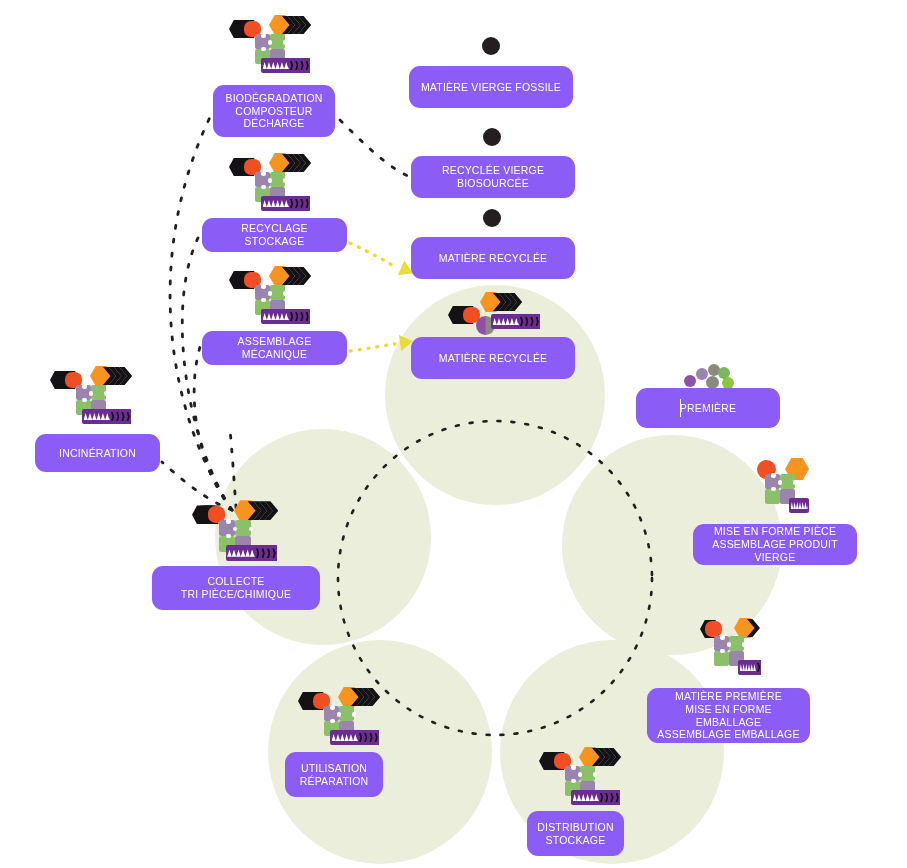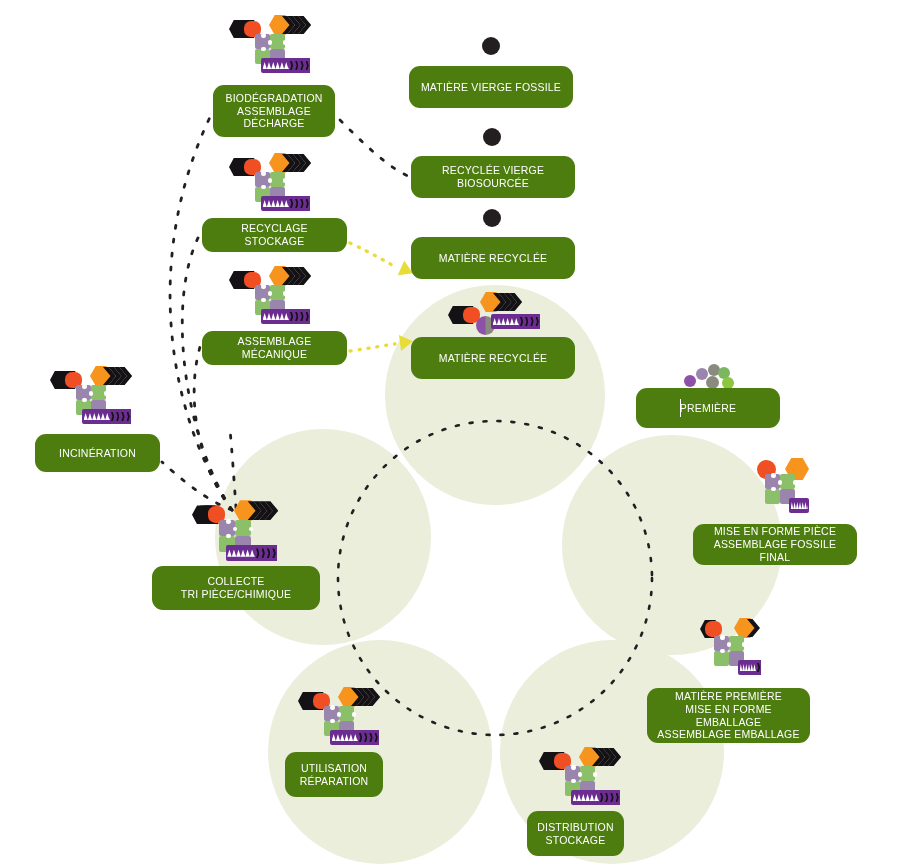--- a/index.html
+++ b/index.html
@@ -7,21 +7,21 @@
     width:907px;height:868px;background:#ffffff;
     font-family:"Liberation Sans",sans-serif;
     overflow:hidden;position:relative;
   }
   #stage{position:relative;width:907px;height:868px;}
   #bg-svg{position:absolute;left:0;top:0;width:907px;height:868px;}
 
   
   .node{
     position:absolute;
-    background:#4d7c0f;
+    background:#8b5cf6;
     border-radius:11px;
     color:#ffffff;
     display:flex;align-items:center;justify-content:center;
     text-align:center;
     line-height:1.22;
     letter-spacing:.2px;
     padding:7px 8px;
     box-sizing:border-box;
     white-space:pre-line;
   }
@@ -370,29 +370,29 @@
       </div>
     </div>
   <div id="nodes-layer">
       <div class="dot-blk" style="left: 482px; top: 37px; width: 18px; height: 18px;"></div>
       <div class="node" style="left: 409px; top: 66px; width: 164px; height: 42px; font-size: 10.5px;"><span class="lbl">MATIÈRE VIERGE FOSSILE</span></div>
       <div class="dot-blk" style="left: 483px; top: 128px; width: 18px; height: 18px;"></div>
       <div class="node" style="left: 411px; top: 156px; width: 164px; height: 42px; font-size: 10.5px;"><span class="lbl">RECYCLÉE VIERGE BIOSOURCÉE</span></div>
       <div class="dot-blk" style="left: 483px; top: 209px; width: 18px; height: 18px;"></div>
       <div class="node" style="left: 411px; top: 237px; width: 164px; height: 42px; font-size: 10.5px;"><span class="lbl">MATIÈRE RECYCLÉE</span></div>
       <div class="node" style="left: 213px; top: 85px; width: 122px; height: 52px; font-size: 10.5px;"><span class="lbl">BIODÉGRADATION
-ASSEMBLAGE
+COMPOSTEUR
 DÉCHARGE</span></div>
       <div class="node" style="left: 202px; top: 218px; width: 145px; height: 34px; font-size: 10.5px;"><span class="lbl">RECYCLAGE STOCKAGE</span></div>
       <div class="node" style="left: 202px; top: 331px; width: 145px; height: 34px; font-size: 10.5px;"><span class="lbl">ASSEMBLAGE MÉCANIQUE</span></div>
       <div class="node" style="left: 35px; top: 434px; width: 125px; height: 38px; font-size: 10.5px;"><span class="lbl">INCINÉRATION</span></div>
       <div class="node" style="left: 411px; top: 337px; width: 164px; height: 42px; font-size: 10.5px;"><span class="lbl">MATIÈRE RECYCLÉE</span></div>
       <div class="node" style="left: 636px; top: 388px; width: 144px; height: 40px; font-size: 10.5px;"><div class="caret" style="left: 44px; top: 11px; height: 18px;"></div><span class="lbl">PREMIÈRE</span></div>
       <div class="node" style="left: 693px; top: 524px; width: 164px; height: 41px; font-size: 10.5px;"><span class="lbl">MISE EN FORME PIÈCE
-ASSEMBLAGE FOSSILE FINAL</span></div>
+ASSEMBLAGE PRODUIT VIERGE</span></div>
       <div class="node" style="left: 647px; top: 688px; width: 163px; height: 55px; font-size: 10.5px;"><span class="lbl">MATIÈRE PREMIÈRE
 MISE EN FORME EMBALLAGE
 ASSEMBLAGE EMBALLAGE</span></div>
       <div class="node" style="left: 527px; top: 811px; width: 97px; height: 45px; font-size: 10.5px;"><span class="lbl">DISTRIBUTION
 STOCKAGE</span></div>
       <div class="node" style="left: 285px; top: 752px; width: 98px; height: 45px; font-size: 10.5px;"><span class="lbl">UTILISATION
 RÉPARATION</span></div>
       <div class="node" style="left: 152px; top: 566px; width: 168px; height: 44px; font-size: 10.5px;"><span class="lbl">COLLECTE
 TRI PIÈCE/CHIMIQUE</span></div>
     </div>

